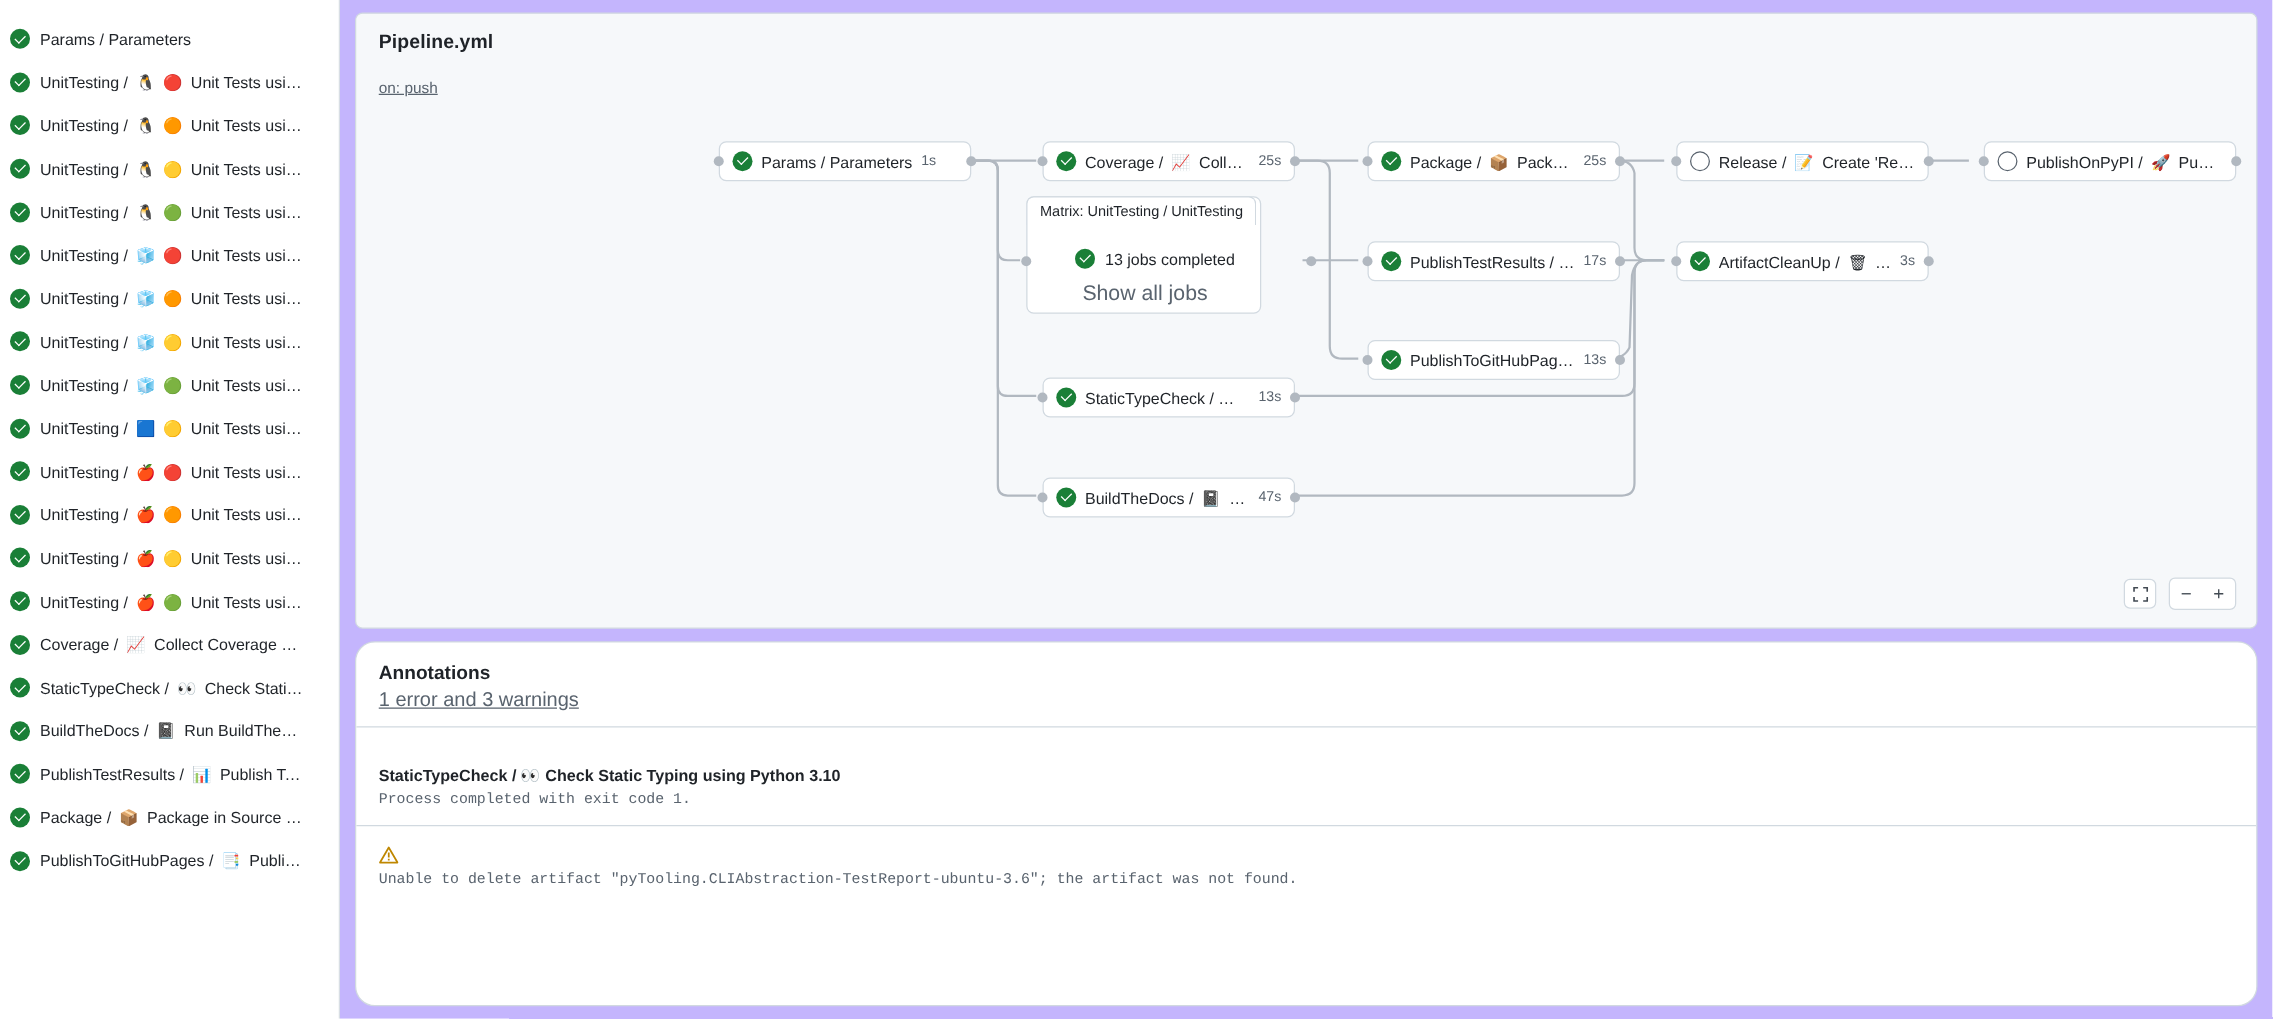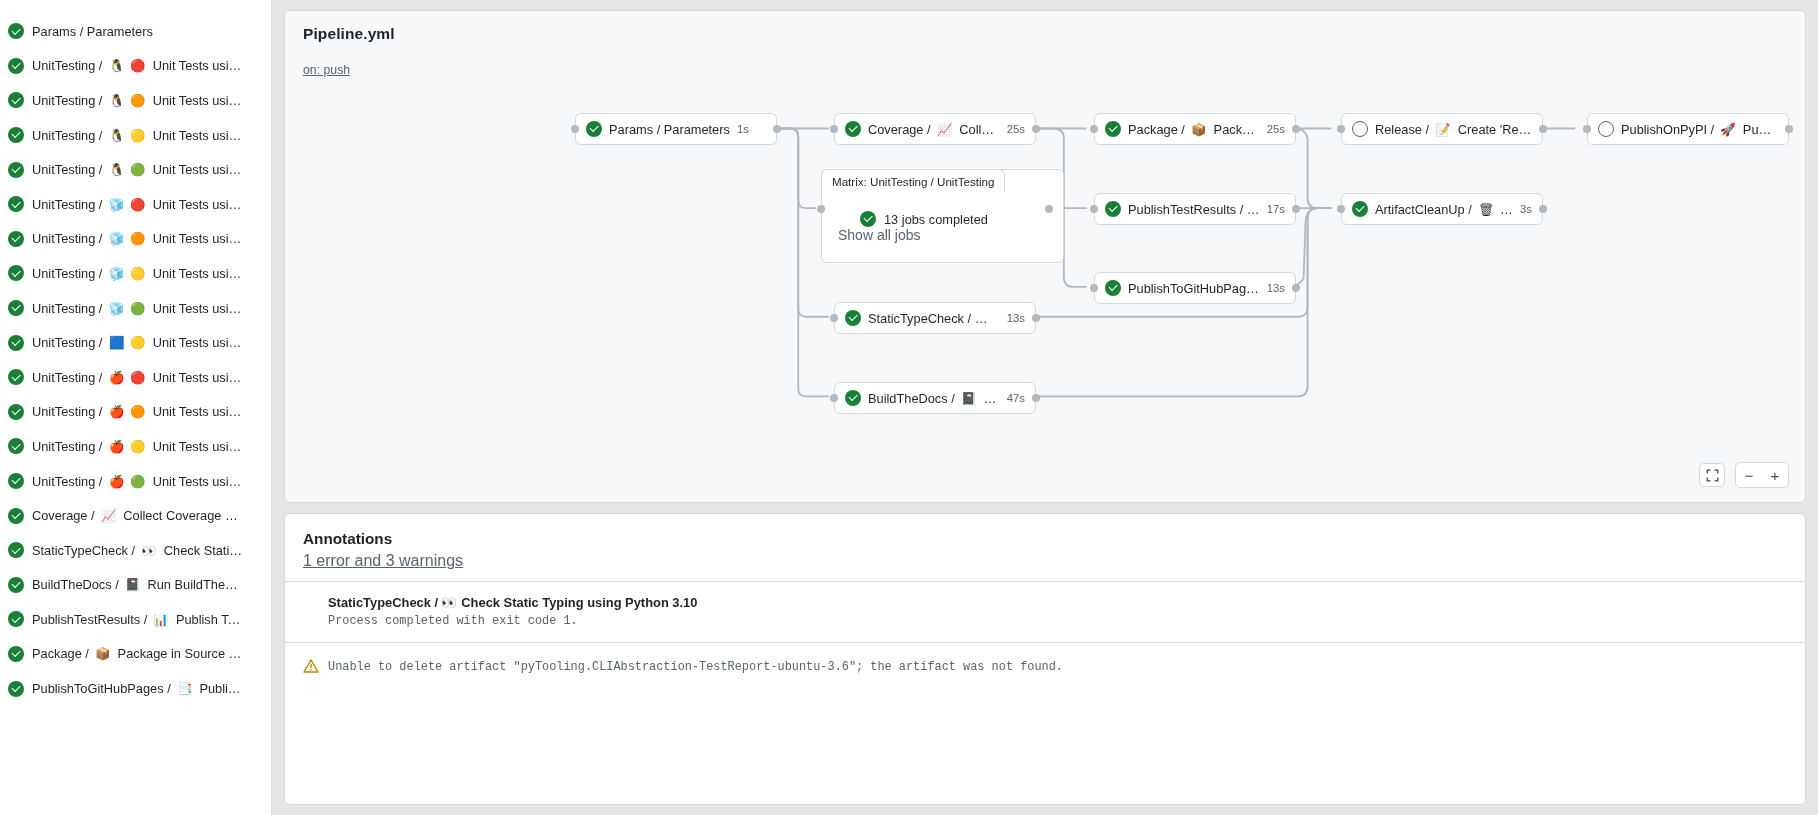--- a/index.html
+++ b/index.html
@@ -48,21 +48,21 @@
     width: 7px; height: 3.6px;
     border-left: 1.8px solid #fff; border-bottom: 1.8px solid #fff;
     transform: rotate(-45deg);
   }
   .ico.neutral::before {
     content: ""; position: absolute; inset: 0;
     border: 1.6px solid #59636e; border-radius: 50%;
   }
 
   
-  .main { flex: 1; height: 815px; padding: 10px 12px 0 12px; background: #e5e5e5; overflow: hidden; }
+  .main { flex: 1; height: 815px; padding: 10px 12px 0 12px; background: #c4b5fd; overflow: hidden; }
 
   .graph-card {
     position: relative;
     height: 493px;
     border: 1px solid #d1d9e0;
     border-radius: 6px;
     background: #f6f8fa;
     overflow: hidden;
   }
   .graph-head { padding: 14px 18px 0 18px; }
@@ -107,44 +107,44 @@
     position: absolute; top: -1px; left: -1px;
     background: #ffffff;
     border: 1px solid #d1d9e0;
     border-bottom: none;
     border-radius: 6px 6px 0 0;
     font-size: 11.6px; color: #1f2328;
     padding: 5px 10px 4px 10px;
   }
   .matrix-body { position: absolute; left: 0; right: 0; top: 27px; bottom: 0; padding: 14px 14px 0 14px; }
   .matrix-row { display: flex; align-items: center; font-size: 12.8px; margin-left: 24px; }
-  .show-jobs { font-size: 14px; color: #59636e; cursor: pointer; padding-left: 2px; }
+  .show-jobs { margin-top: 10px; font-size: 17px; color: #59636e; cursor: pointer; padding-left: 2px; text-align: center; }
 
   .zoom-ctrls { position: absolute; right: 16px; bottom: 14px; display: flex; align-items: center; gap: 10px; z-index: 6; }
   .zbtn {
     width: 26px; height: 24px; border: 1px solid #d1d9e0; border-radius: 5px;
     background: #ffffff; display: flex; align-items: center; justify-content: center;
     cursor: pointer; color: #424a53;
   }
   .zgroup { display: flex; border: 1px solid #d1d9e0; border-radius: 5px; background: #fff; overflow: hidden; }
   .zgroup div { width: 26px; height: 24px; display: flex; align-items: center; justify-content: center; cursor: pointer; font-size: 15px; color: #424a53; }
 
   
   .ann-card {
     margin-top: 10px;
     border: 1px solid #d1d9e0;
-    border-radius: 6px;
+    border-radius: 16px;
     background: #ffffff;
     height: 292px;
     overflow: hidden;
   }
   .ann-head { padding: 16px 18px 11px 18px; }
   .ann-title { font-size: 15.3px; font-weight: 600; }
   .ann-count { font-size: 16px; color: #59636e; margin-top: 4px; text-decoration: underline; }
-  .ann-item { display: flex; padding: 13px 18px 14px 18px; border-top: 1px solid #d1d9e0; }
+  .ann-item { display: flex; padding: 13px 18px 14px 18px; border-top: 1px solid #d1d9e0; flex-direction: column; }
   .ann-ic { width: 16px; height: 16px; min-width: 16px; margin-right: 9px; margin-top: 2px; position: relative; }
   .ann-job { font-size: 12.9px; font-weight: 600; color: #1f2328; }
   .ann-msg { font-size: 11.9px; color: #59636e; margin-top: 4px; font-family: "Liberation Mono", monospace; }
 </style>
 </head>
 <body>
 
 <div id="app">
 
   <div class="sidebar">
@@ -268,21 +268,21 @@
             <path d="M1011,118 L1056,118"></path>
 
             <path d="M1019,118 Q1030,118 1032,128 L1032,188 Q1032,198 1042,198 L1056,198"></path>
 
             <path d="M1011,198 L1056,198"></path>
 
             <path d="M1258,118 L1302,118"></path>
           </g>
         </svg>
 
-        <div class="matrix" id="matrix-box" style="left: 536px; top: 158px; width: 243px; height: 94px;">
+        <div class="matrix" id="matrix-box" style="left: 536px; top: 146px; width: 188px; height: 94px;">
           <div class="matrix-label">Matrix: UnitTesting / UnitTesting</div>
           <div class="matrix-body">
             <div class="matrix-row">
               <span class="ico success"></span>
               <span>13 jobs completed</span>
             </div>
             <div class="show-jobs">Show all jobs</div>
           </div>
         </div>
 

